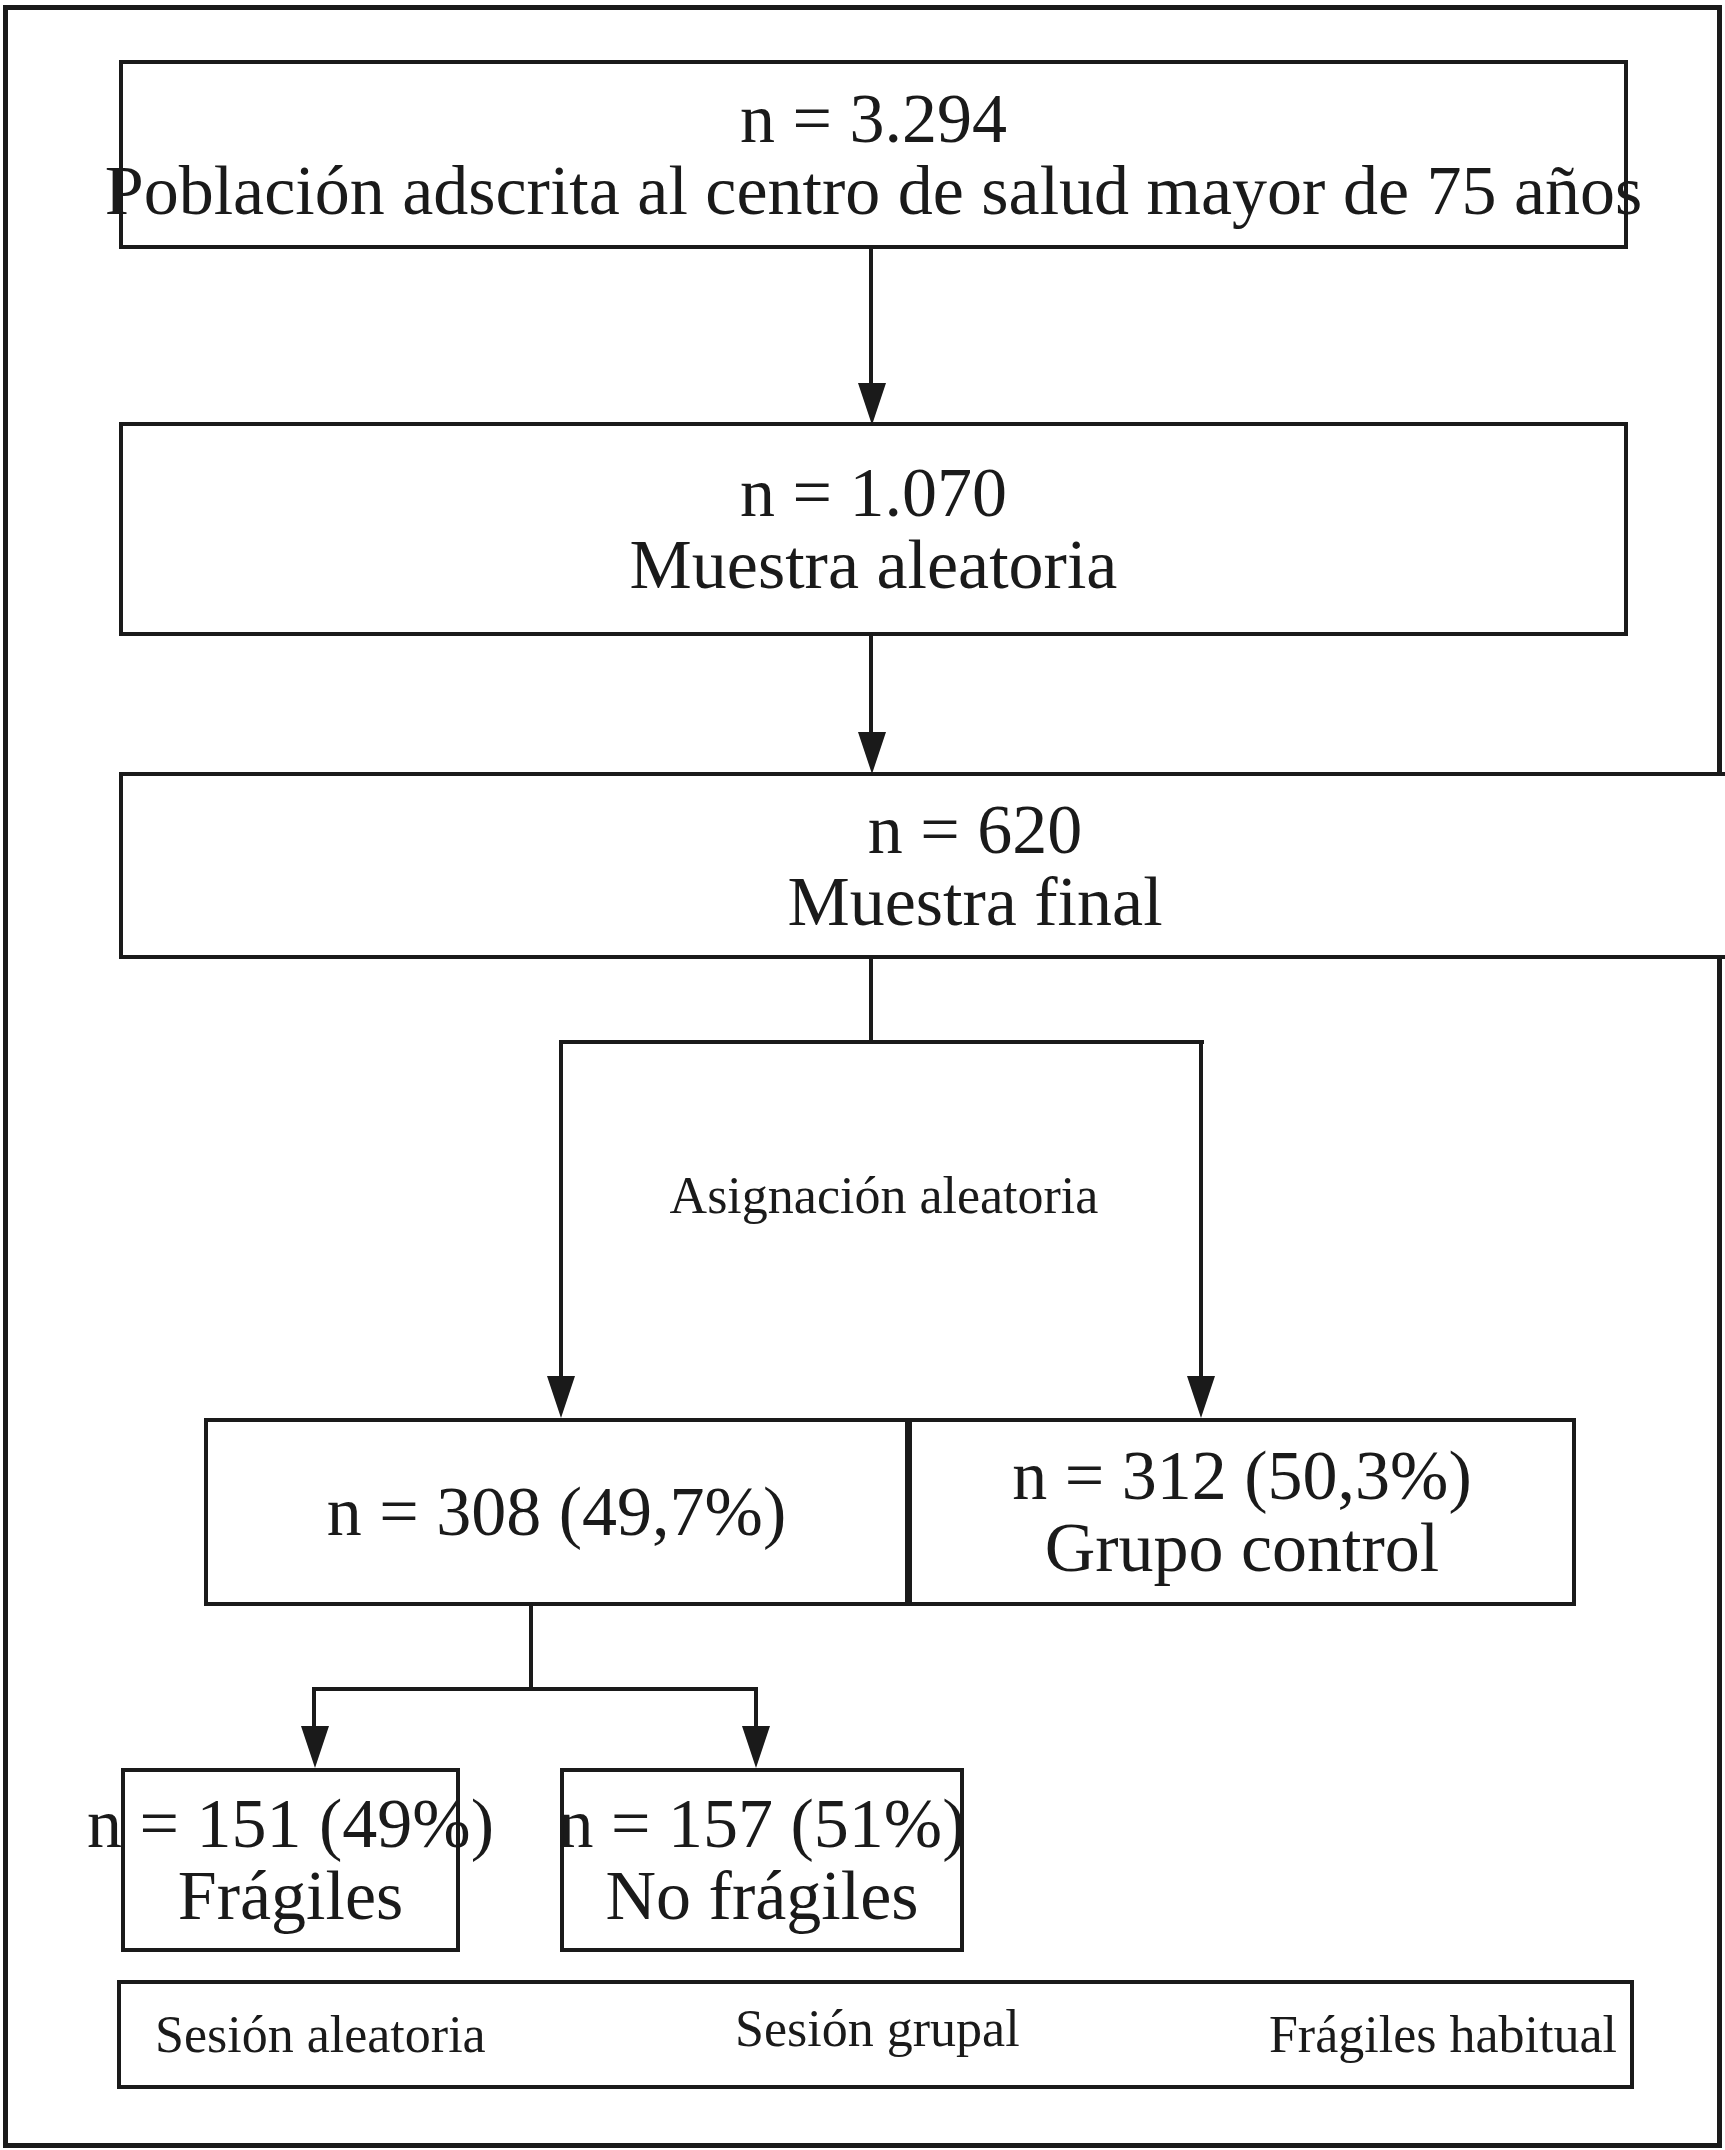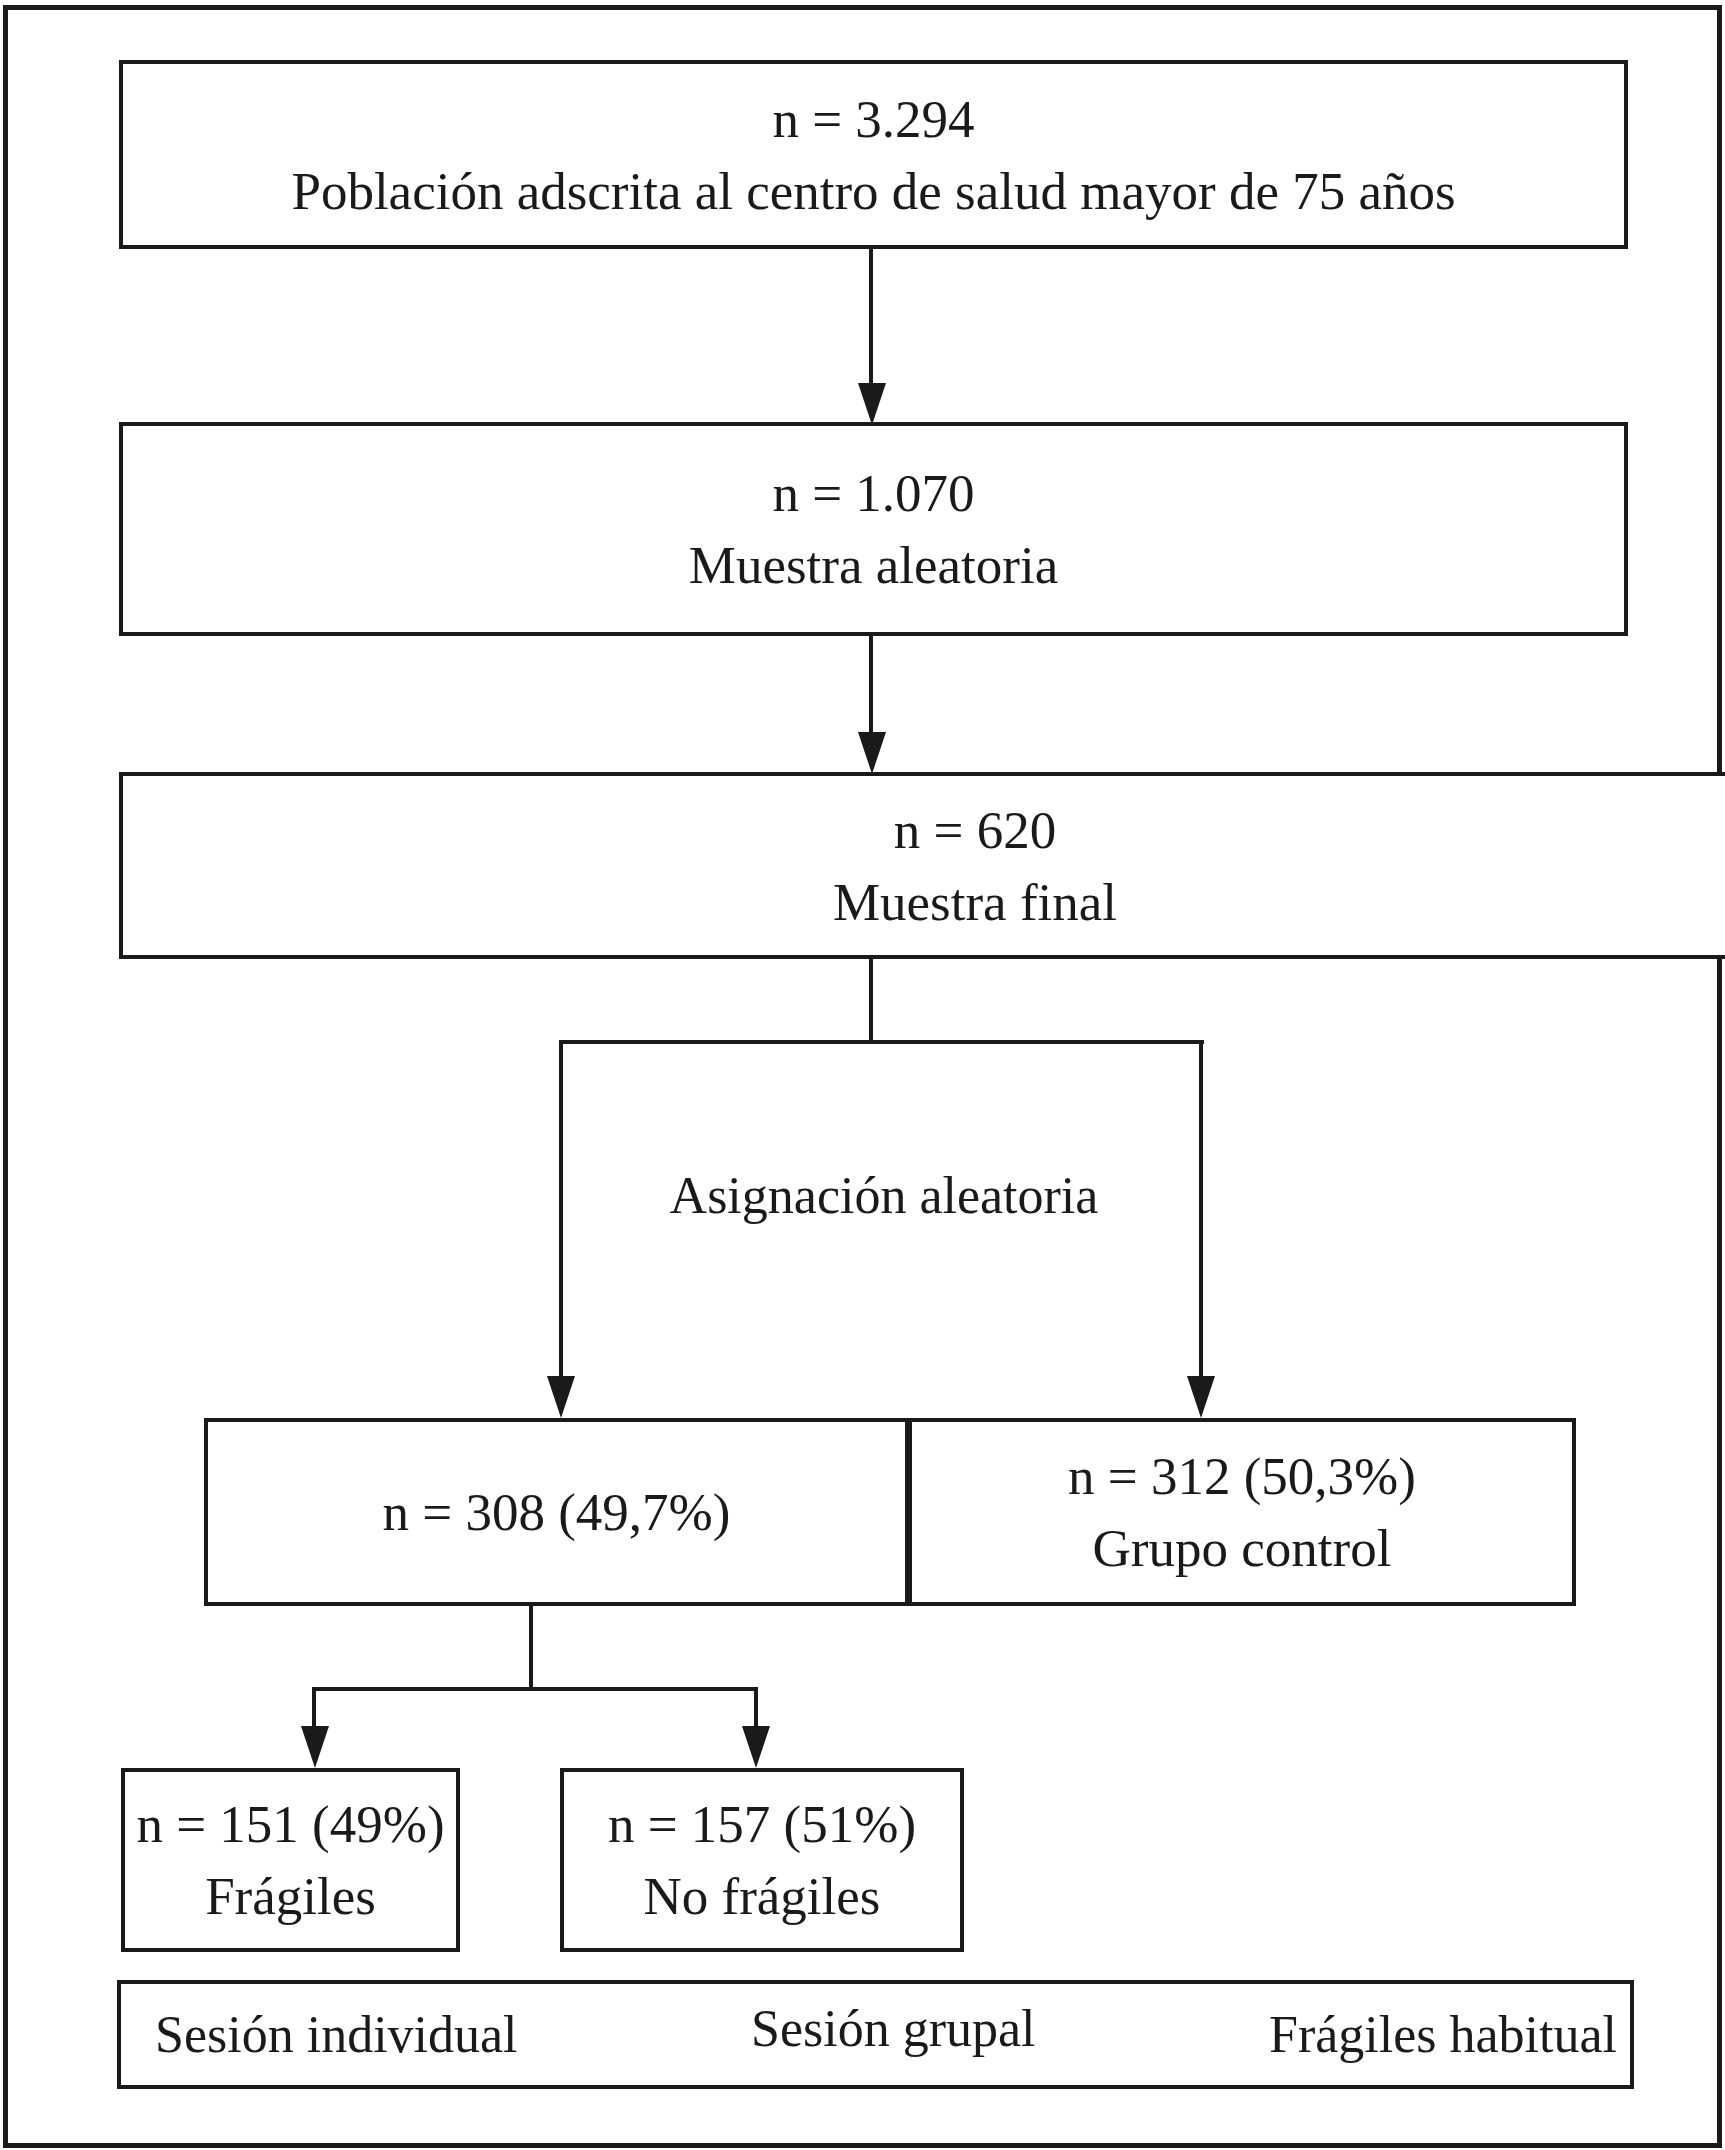--- a/index.html
+++ b/index.html
@@ -17,21 +17,21 @@
     position: absolute; left: 3.2px; top: 5.3px; width: 1719px; height: 2143px;
     border: 5.3px solid var(--ink);
   }
 
   .node {
     position: absolute;
     border: 4.8px solid var(--ink);
     background: var(--paper);
     display: flex; flex-direction: column; justify-content: center; align-items: center;
     text-align: center;
-    font-size: 53px; line-height: 72px;
+    font-size: 70px; line-height: 72px;
     padding: 0 19px;
   }
   .node .nline, .node .lbl { display: block; white-space: nowrap; }
 
   .box-population   { left: 119px;  top: 60px;  width: 1509px; height: 189px; }
   .box-sample       { left: 119px;  top: 422px;  width: 1509px; height: 214px; }
   .box-final        { left: 119px;  top: 772px; width: 1712px; height: 187px; }
   .box-intervention { left: 204px;  top: 1418px; width: 705px; height: 188px; }
   .box-control      { left: 908px; top: 1418px; width: 668px; height: 188px; }
   .box-fragile      { left: 121px;  top: 1768px; width: 339px;  height: 184px; }
@@ -137,19 +137,19 @@
   <div class="node box-fragile">
     <span class="nline">n = 151 (49%)</span>
     <span class="lbl">Frágiles</span>
   </div>
   <div class="node box-nonfragile">
     <span class="nline">n = 157 (51%)</span>
     <span class="lbl">No frágiles</span>
   </div>
 
   <div class="footer-bar">
-    <span class="footer-item">Sesión individual</span>
+    <span class="footer-item">Sesión aleatoria</span>
     <span class="footer-item mid">Sesión grupal</span>
     <span class="footer-item">Frágiles habitual</span>
   </div>
 
 </div>
 
 
 </body></html>

